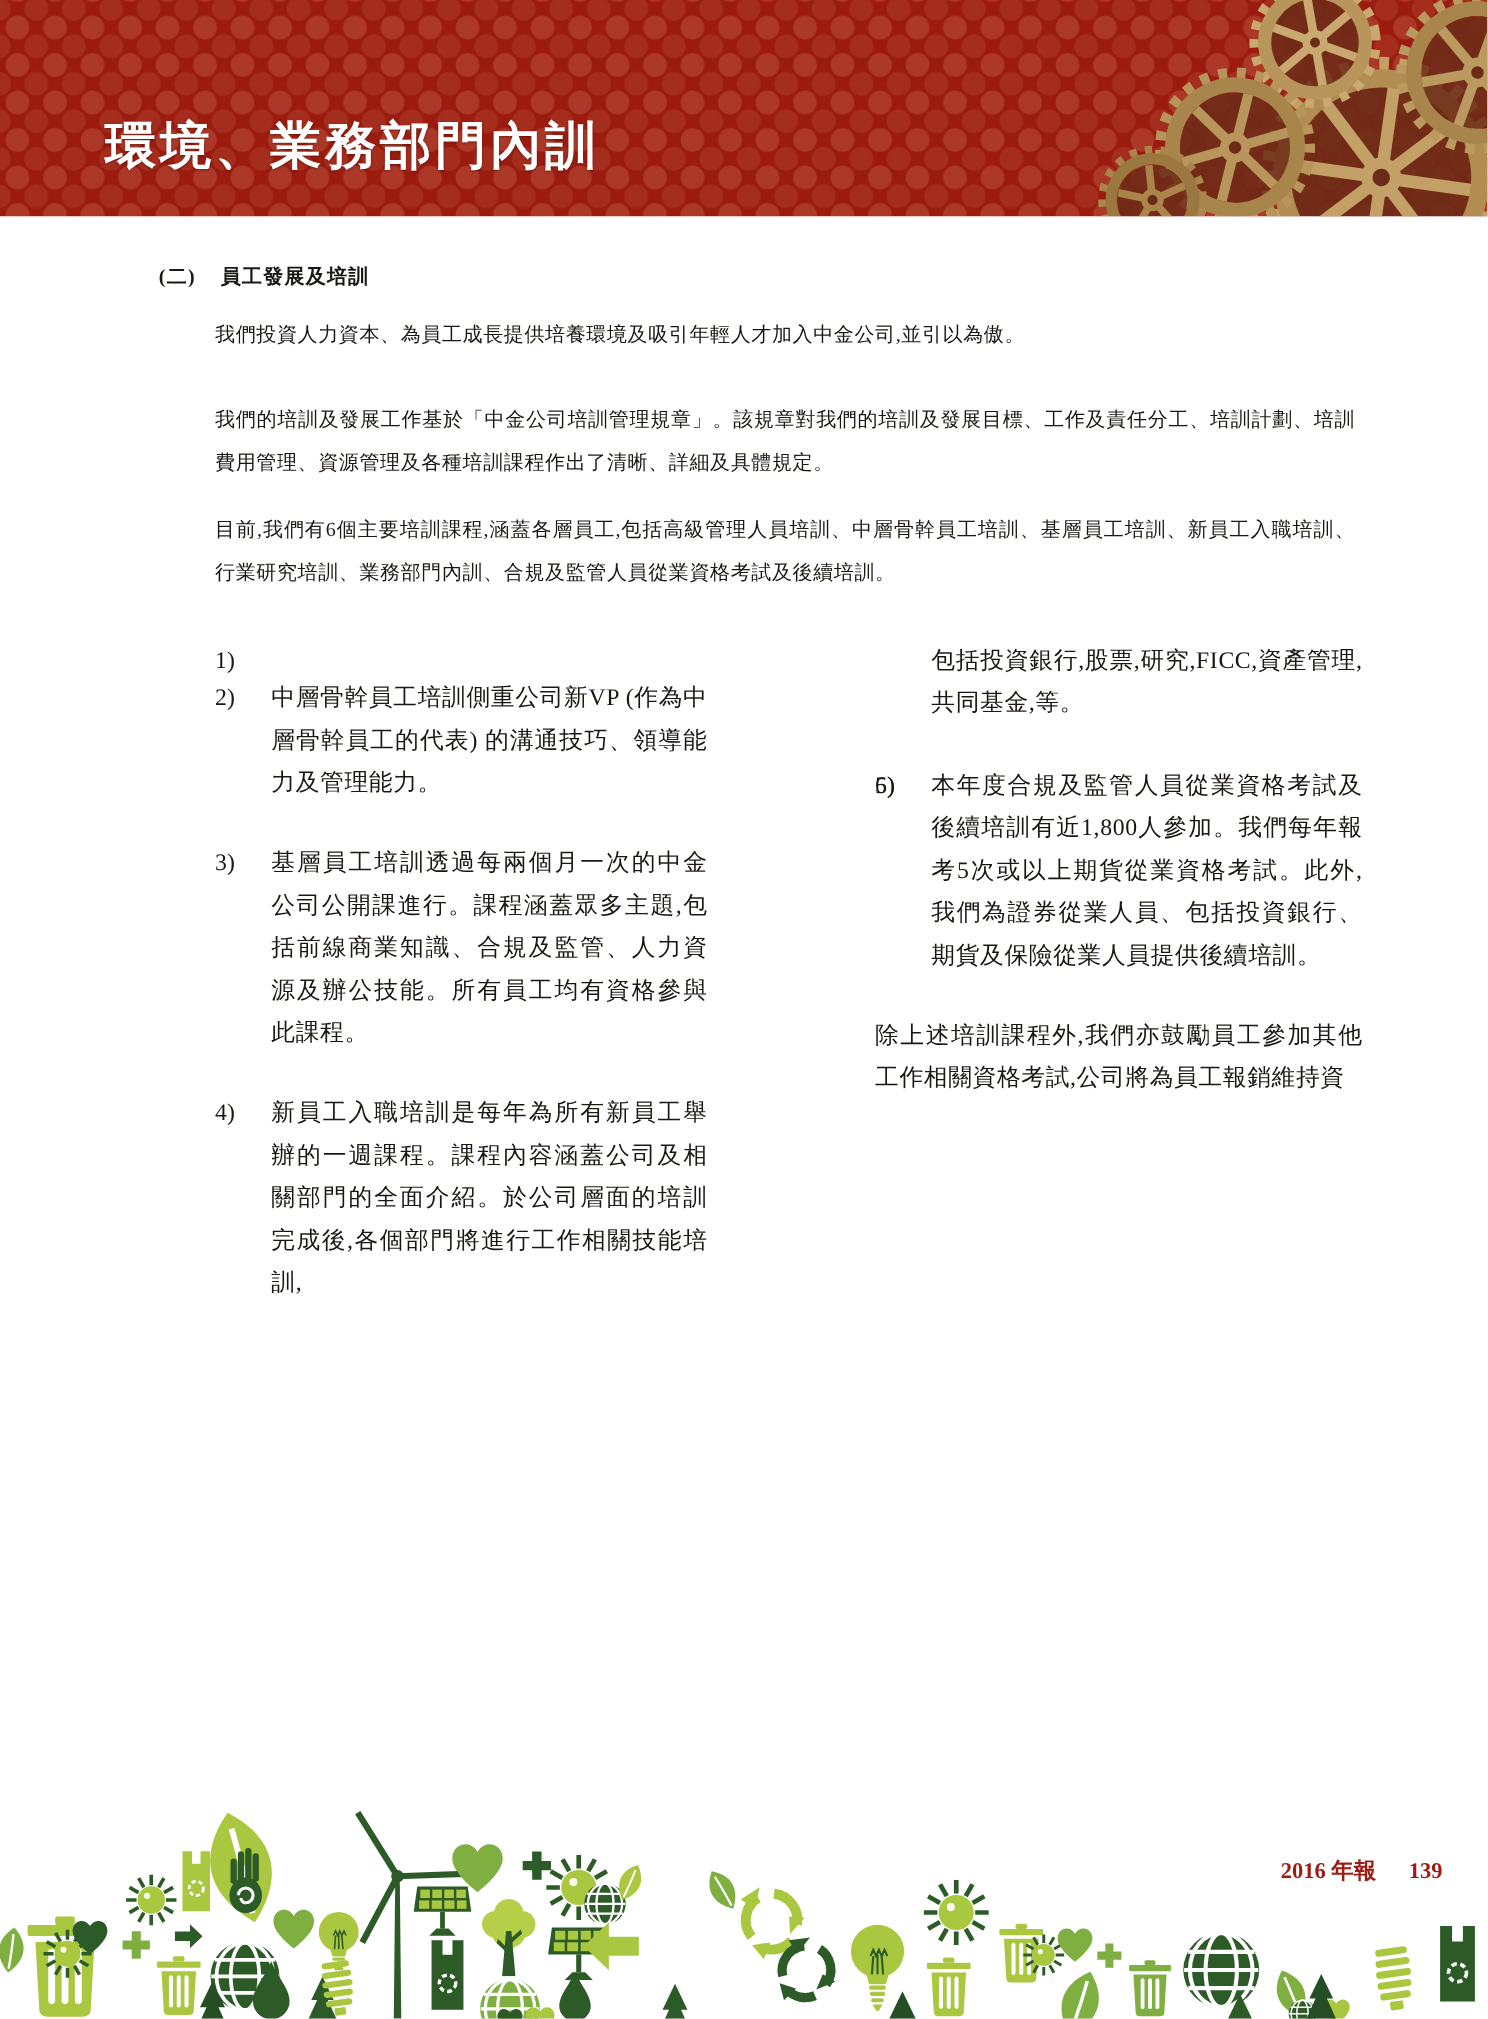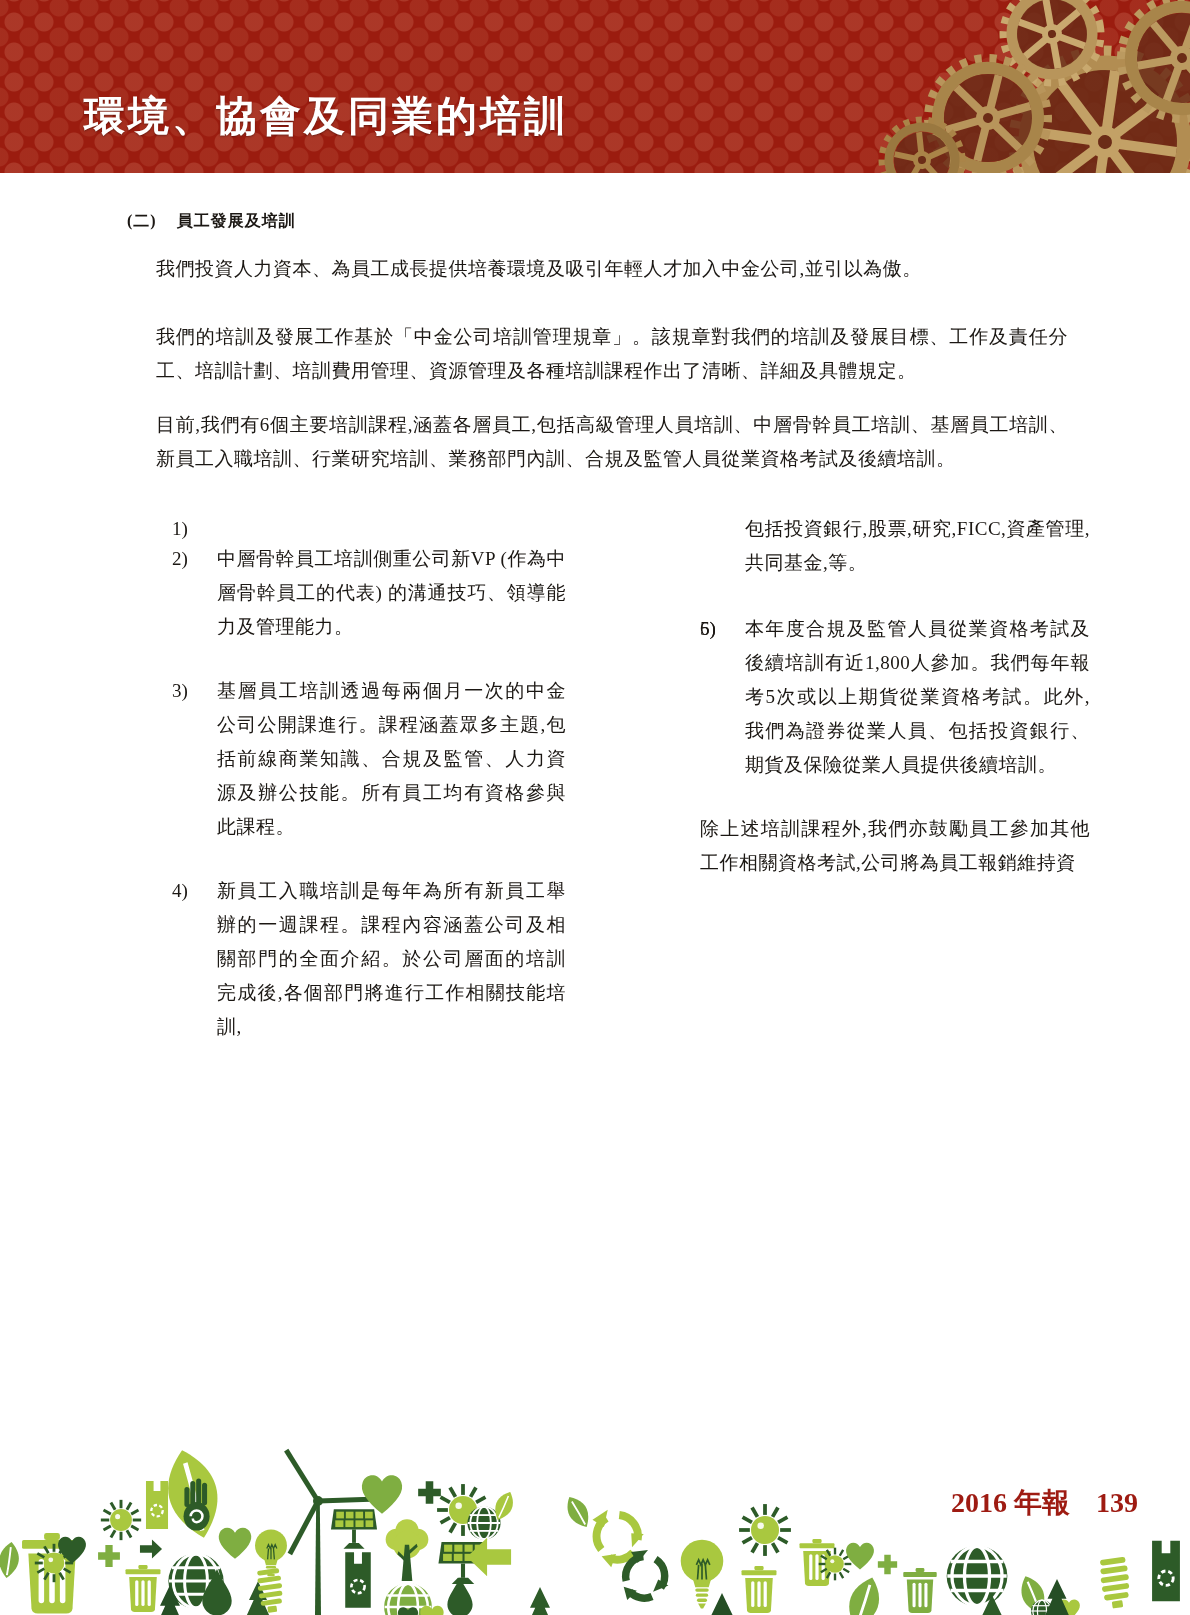--- a/index.html
+++ b/index.html
@@ -17,42 +17,42 @@
     background-position:0 8px,15px 23px;}
   .band h1{
     position:absolute;left:84px;top:96px;margin:0;color:#ffffff;
     font-size:41px;font-weight:bold;letter-spacing:3px;line-height:1;z-index:3;
     text-shadow:0 1px 2px rgba(0,0,0,.35);
   }
   .gears{position:absolute;right:0;top:0;z-index:2}
   
   .sec-head{position:absolute;left:127px;top:211px;font-size:16px;font-weight:bold;letter-spacing:1px}
   .sec-head .no{margin-right:20px}
-  .para{position:absolute;left:156px;width:912px;font-size:19px;line-height:34px;
+  .para{position:absolute;left:172px;width:912px;font-size:16px;line-height:34px;
         text-align:justify;letter-spacing:.5px}
   .p1{top:252px}.p2{top:320px}.p3{top:408px}
   .cols{position:absolute;top:512px;left:172px;width:918px;display:flex}
   .colL{width:394px;margin-right:134px;flex:none}
   .colR{width:390px;flex:none}
   .item{position:relative;margin-bottom:30px;font-size:19px;line-height:34px}
   .item .num{position:absolute;left:0;top:0}
   .item .txt{margin-left:45px;text-align:justify;letter-spacing:.5px}
   .cont{margin-left:45px;margin-bottom:32px;font-size:19px;line-height:34px;text-align:justify;letter-spacing:.5px}
   .closing{font-size:19px;line-height:34px;text-align:justify;letter-spacing:.5px;margin-top:0}
   
-  .pagefoot{position:absolute;top:1484px;right:52px;color:#9e1b12;font-weight:bold;font-size:28px;z-index:5}
+  .pagefoot{position:absolute;top:1484px;right:36px;color:#9e1b12;font-weight:bold;font-size:18px;z-index:5}
   .pagefoot .pnum{margin-left:26px}
   .eco{position:absolute;left:0;bottom:0;z-index:1}
 </style>
 </head>
 <body>
 
 <div class="band">
   <div class="dots"></div>
-  <h1>環境、協會及同業的培訓</h1>
+  <h1>環境、業務部門內訓</h1>
   <svg class="gears" width="360" height="173" viewBox="0 0 360 173">
 
     <g transform="translate(275,142) rotate(8)">
       <circle r="88" fill="none" stroke="#c3a166" stroke-width="17" stroke-dasharray="7.4 8"></circle>
       <circle r="79" fill="none" stroke="#b28d52" stroke-width="15"></circle>
       <circle r="72" fill="#6b2c17" opacity="0.88"></circle>
       <g stroke="#c3a166" stroke-width="10">
         <line x1="0" y1="0" x2="0" y2="-72"></line>
           <line x1="0" y1="0" x2="0" y2="-72" transform="rotate(45)"></line>
         <line x1="0" y1="0" x2="0" y2="-72" transform="rotate(90)"></line>

